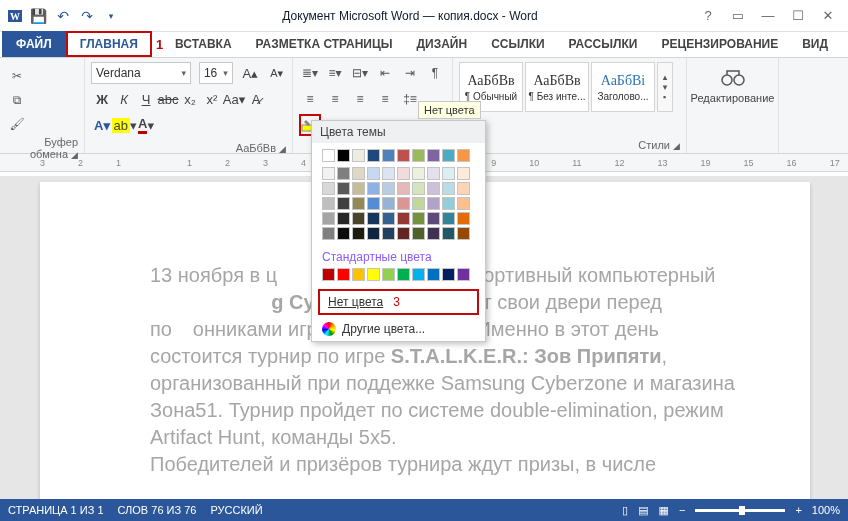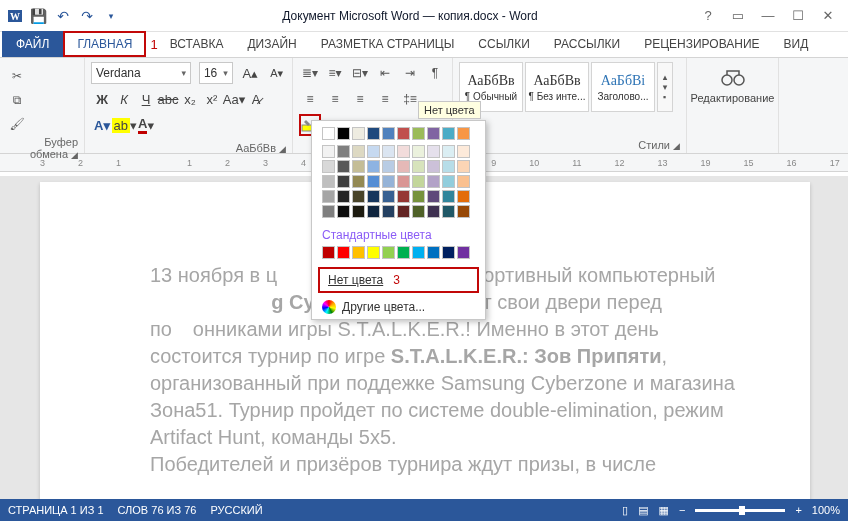--- a/index.html
+++ b/index.html
@@ -7,21 +7,21 @@
 
   
   .titlebar { height: 32px; background: #fff; display: flex; align-items: center; border-bottom: 1px solid #e1e1e1; }
   .qat { display: flex; align-items: center; gap: 2px; padding: 0 4px; }
   .qat .icon { width: 22px; height: 22px; display: flex; align-items: center; justify-content: center; color: #2b579a; font-size: 14px; }
   .titlebar .title { flex: 1; text-align: center; color: #0f172a; font-size: 12px; }
   .winbtns { display: flex; gap: 2px; padding-right: 6px; }
   .winbtns .wb { width: 28px; height: 22px; display: flex; align-items: center; justify-content: center; color: #666; font-size: 13px; }
 
   
-  .ribbon-tabs { height: 26px; display: flex; align-items: flex-end; padding-left: 2px; border-bottom: 1px solid #d4d4d4; background:#fff; }
+  .ribbon-tabs { height: 26px; display: flex; align-items: flex-end; padding-left: 2px; border-bottom: 1px solid #d4d4d4; background:#fff;font-weight:bold; }
   .file-tab { background: #2b579a; color: #fff; height: 26px; padding: 0 14px; display: flex; align-items: center; font-size: 12px; }
   .tab { height: 26px; padding: 0 12px; display: flex; align-items: center; color: #444; font-size: 12px; }
   .tab.active { border: 2px solid #c20808; border-bottom: 2px solid #c20808; color: #2b579a; }
   .annot { color: #c20808; font-size: 13px; margin-left: 4px; align-self: center; }
 
   
   .ribbon { height: 96px; background: #f5f6f7; border-bottom: 1px solid #d4d4d4; display: flex; position: relative; }
   .group { border-right: 1px solid #e1e1e1; display: flex; flex-direction: column; padding: 4px 6px 2px 6px; }
   .group .controls { flex: 1; }
   .group .label { text-align: right; font-size: 11px; color: #666; padding-top: 2px; }
@@ -112,22 +112,22 @@
     <div class="wb">☐</div>
     <div class="wb">✕</div>
   </div>
 </div>
 
 <div class="ribbon-tabs">
   <div class="file-tab">ФАЙЛ</div>
   <div class="tab active">ГЛАВНАЯ</div>
   <span class="annot">1</span>
   <div class="tab">ВСТАВКА</div>
+  <div class="tab">РАЗМЕТКА СТРАНИЦЫ</div>
   <div class="tab">ДИЗАЙН</div>
-  <div class="tab">РАЗМЕТКА СТРАНИЦЫ</div>
   <div class="tab">ССЫЛКИ</div>
   <div class="tab">РАССЫЛКИ</div>
   <div class="tab">РЕЦЕНЗИРОВАНИЕ</div>
   <div class="tab">ВИД</div>
 </div>
 
 <div class="ribbon">
 
   <div class="group clipboard">
     <div class="controls">
@@ -260,20 +260,21 @@
 <div class="docarea">
   <div class="page">
     <div class="page-text">
       13 ноября в ц<span style="visibility:hidden">ентре. Но</span>вый киберспортивный компьютерный<span style="visibility:hidden"> клуб Samsun</span><b>g Cyberzone</b> распахнет свои двери перед по<span style="visibility:hidden">кл</span>онниками игры S.T.A.L.K.E.R.! Именно в этот день состоится турнир по игре <b>S.T.A.L.K.E.R.: Зов Припяти</b>, организованный при поддежке Samsung Cyberzone и магазина Зона51. Турнир пройдет по системе double-elimination, режим Artifact Hunt, команды 5х5.<br>
       <span>Победителей и призёров турнира ждут призы, в числе</span>
     </div>
   </div>
 </div>
 
 <div class="color-popup">
+  <div class="cp-header">Цвета темы</div>
   <div class="cp-body" id="theme-grid">
       <div class="cp-row" style="margin-bottom: 5px;">
         <div class="sw" style="background: rgb(255, 255, 255);"></div>
         <div class="sw" style="background: rgb(0, 0, 0);"></div>
         <div class="sw" style="background: rgb(238, 236, 225);"></div>
         <div class="sw" style="background: rgb(31, 73, 125);"></div>
         <div class="sw" style="background: rgb(79, 129, 189);"></div>
         <div class="sw" style="background: rgb(192, 80, 77);"></div>
         <div class="sw" style="background: rgb(155, 187, 89);"></div>
         <div class="sw" style="background: rgb(128, 100, 162);"></div>

